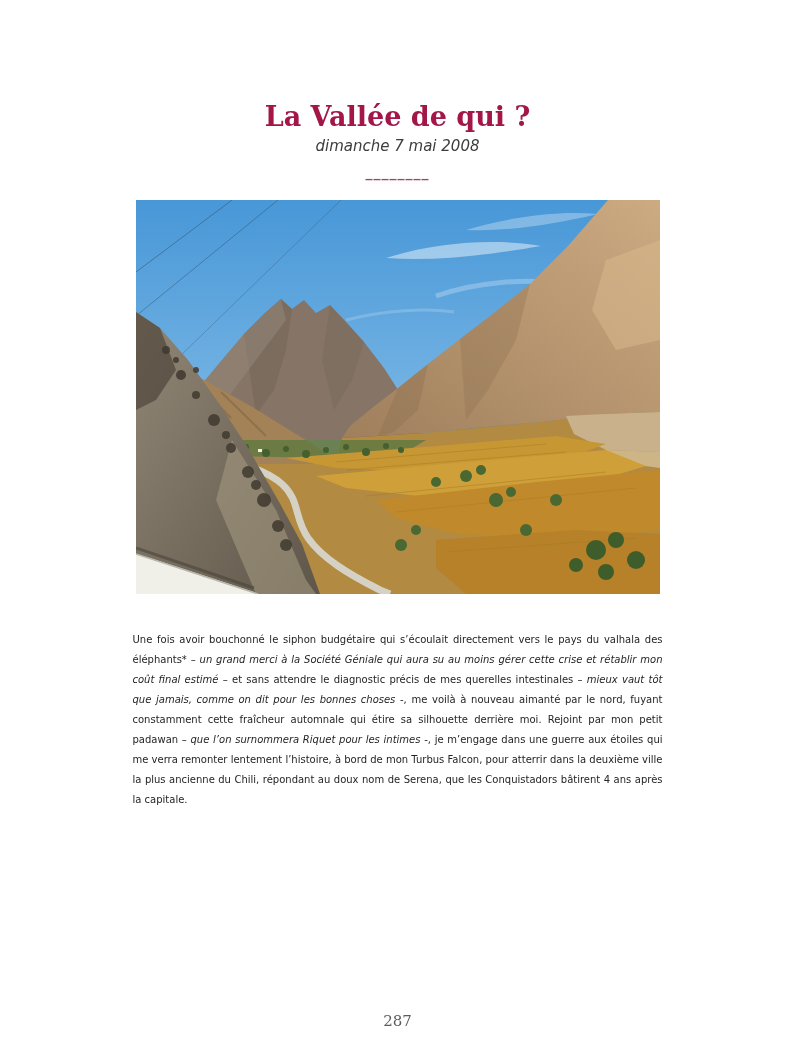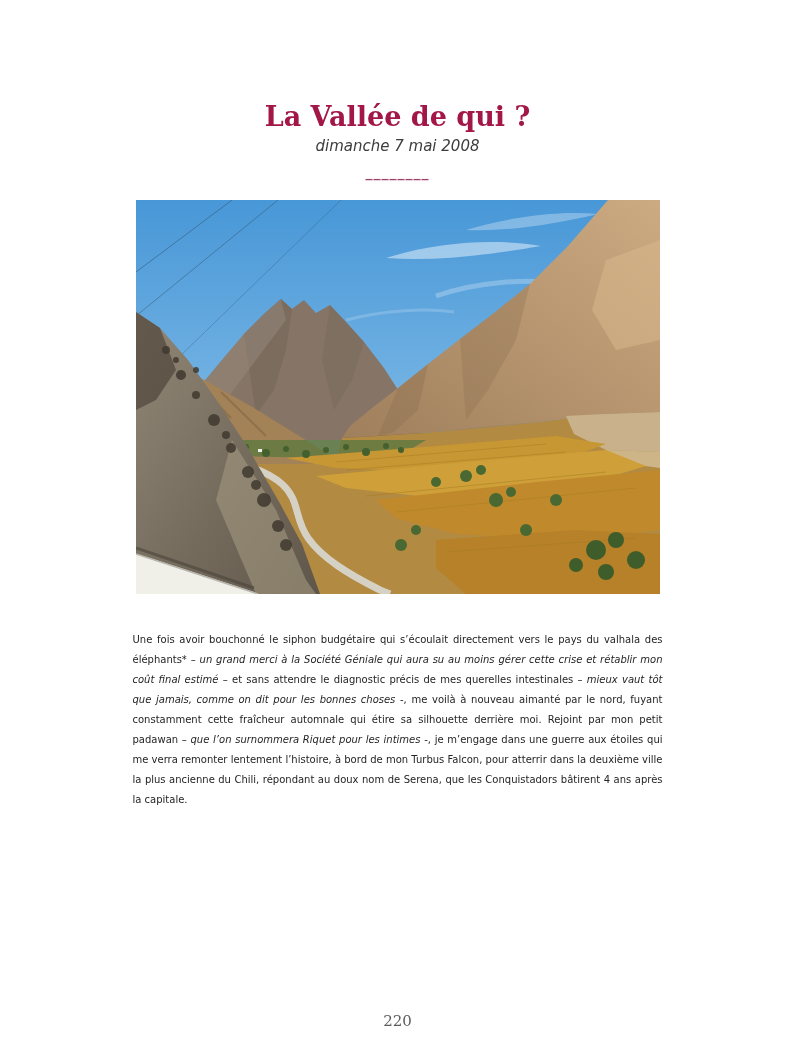--- a/index.html
+++ b/index.html
@@ -221,14 +221,14 @@
           <polygon points="0,354 14,358 118,392 122,394 0,394" fill="#f0efe8"></polygon>
           <path d="M0,354 L122,394" stroke="#b5b5ad" stroke-width="1.5"></path>
         </g>
       </svg>
     </div>
 
     <p class="body-text"><span>Une fois avoir bouchonné le siphon budgétaire qui s’écoulait directement vers le pays du valhala des éléphants* – </span><span class="it">un grand merci à la Société Géniale qui aura su au moins gérer cette crise et rétablir mon coût final estimé</span><span> – et sans attendre le diagnostic précis de mes querelles intestinales – </span><span class="it">mieux vaut tôt que jamais, comme on dit pour les bonnes choses</span><span> -, me voilà à nouveau aimanté par le nord, fuyant constamment cette fraîcheur automnale qui étire sa silhouette derrière moi. Rejoint par mon petit padawan – </span><span class="it">que l’on surnommera Riquet pour les intimes</span><span> -, je m’engage dans une guerre aux étoiles qui me verra remonter lentement l’histoire, à bord de mon Turbus Falcon, pour atterrir dans la deuxième ville la plus ancienne du Chili, répondant au doux nom de Serena, que les Conquistadors bâtirent 4 ans après la capitale.</span></p>
 
   </div>
 
-  <div class="page-number">220</div>
+  <div class="page-number">287</div>
 </div>
 
 </body></html>

